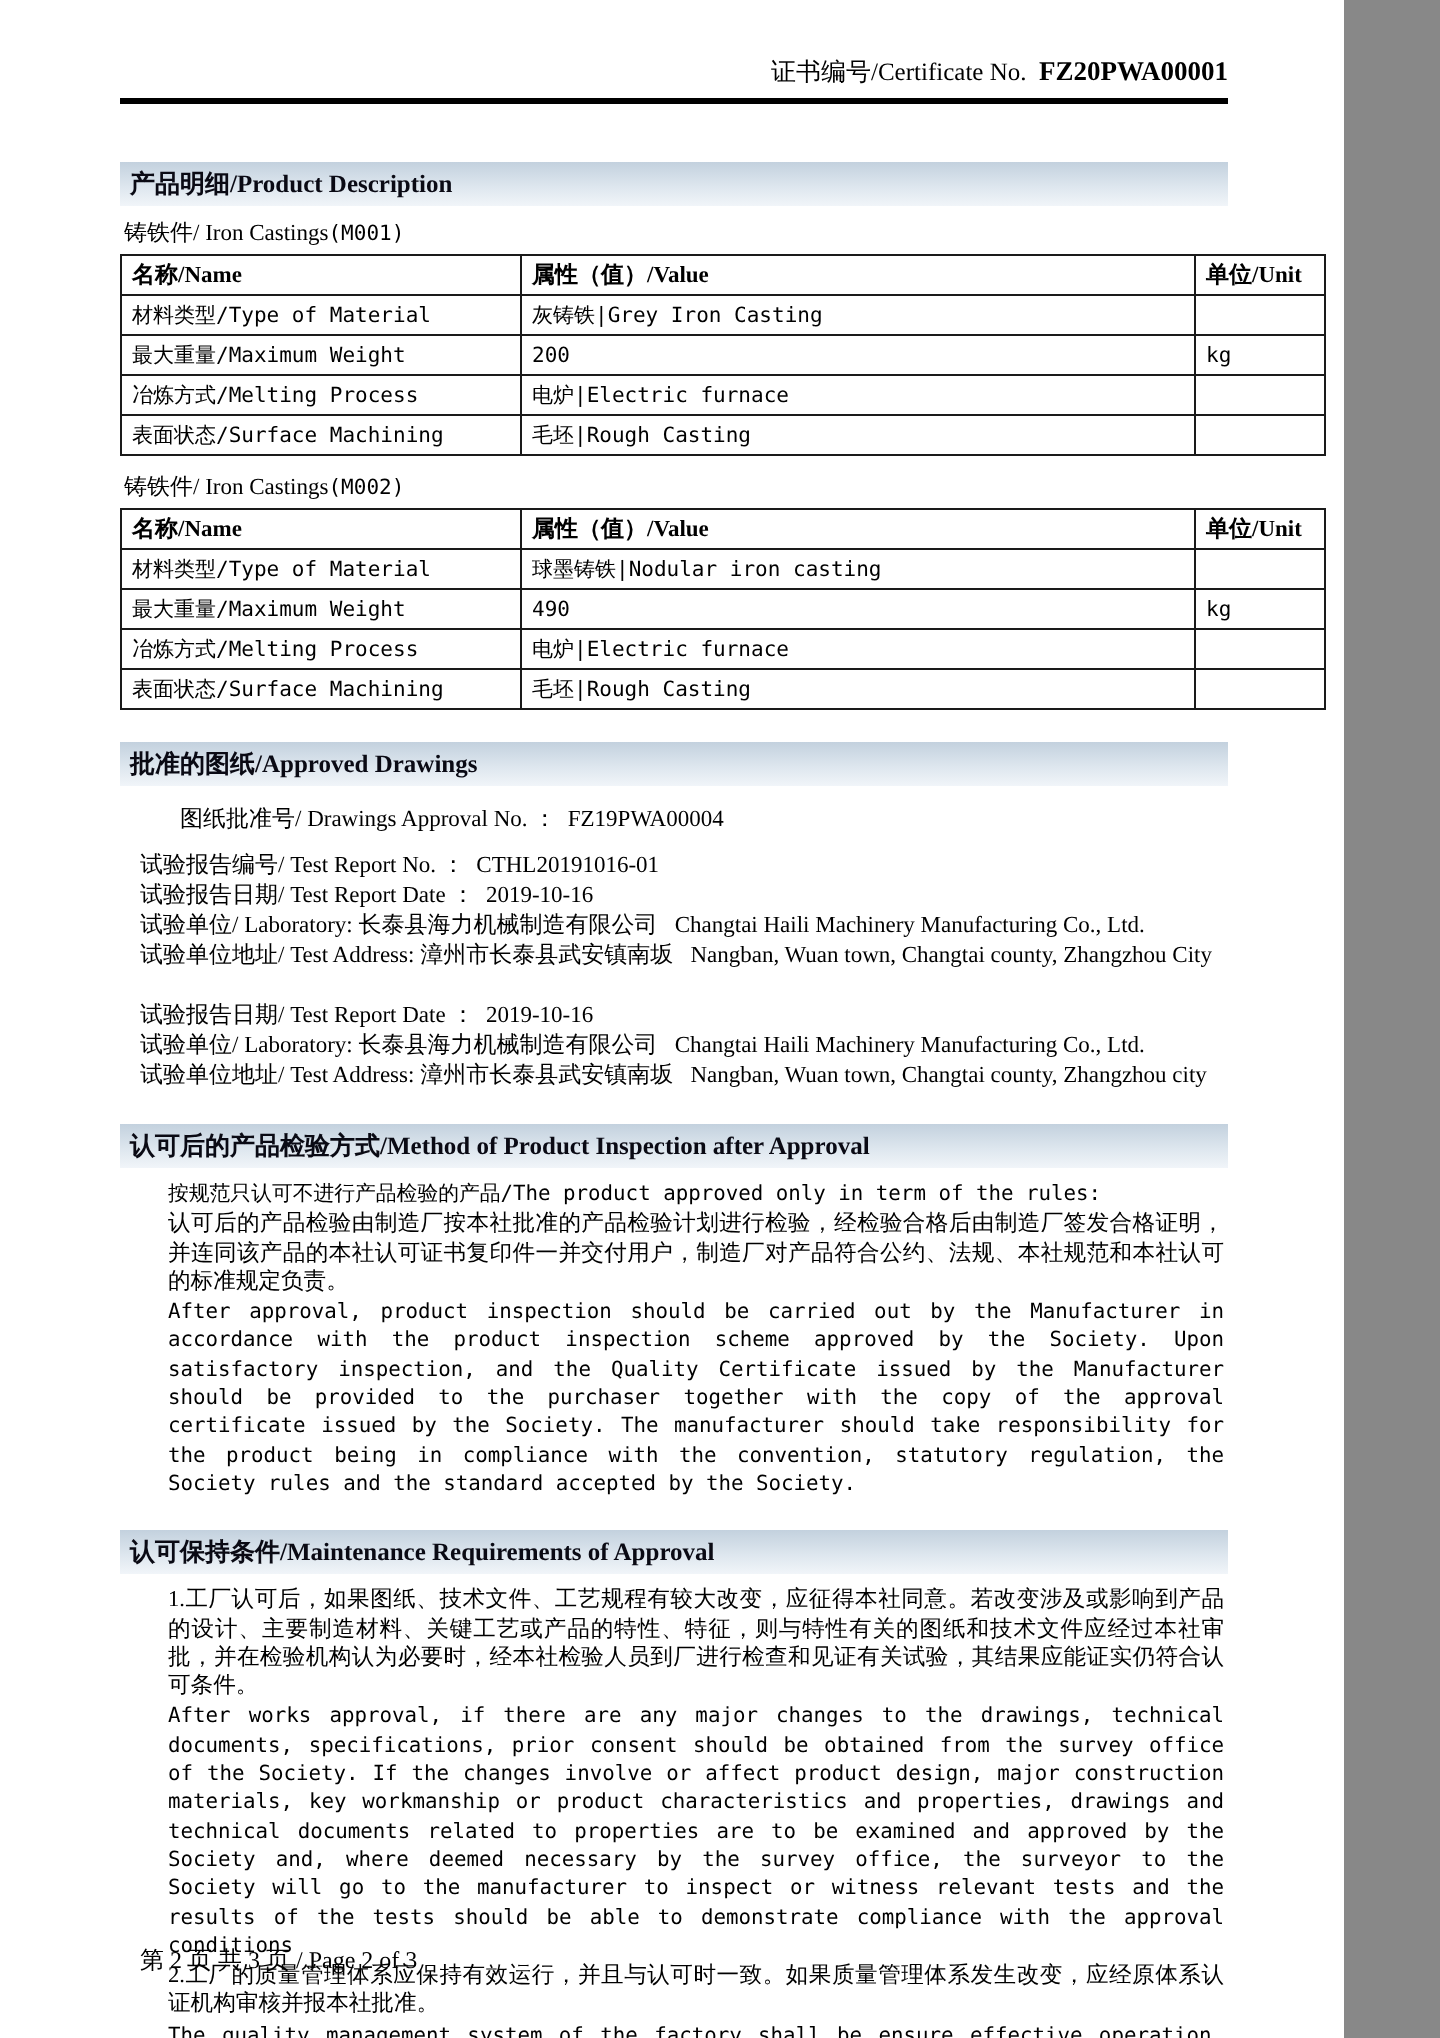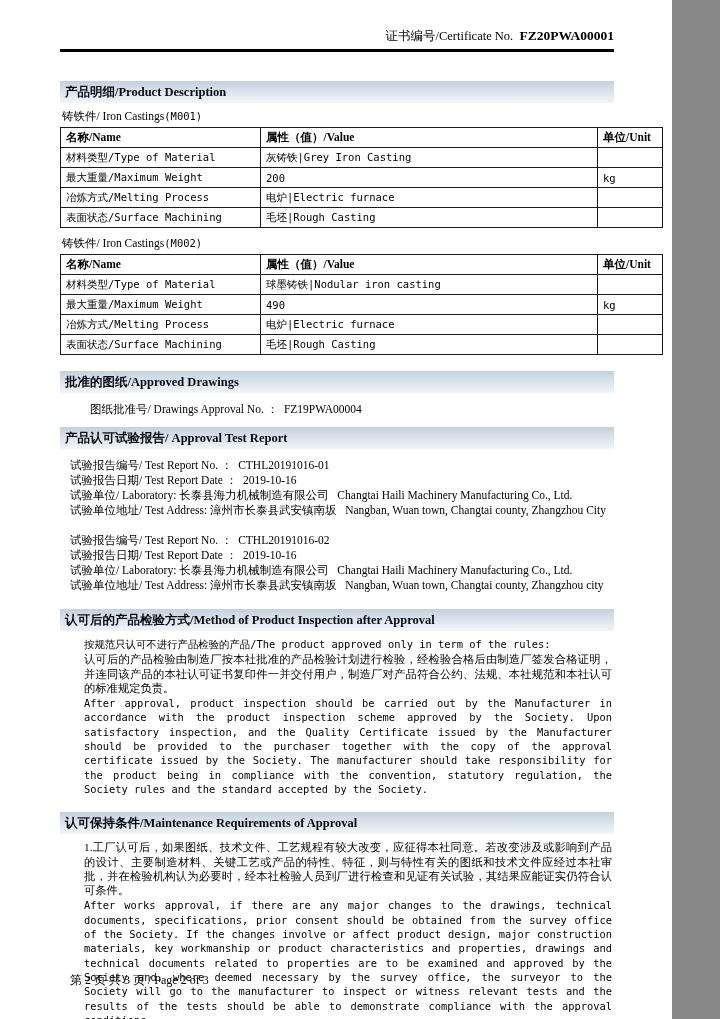--- a/index.html
+++ b/index.html
@@ -121,30 +121,28 @@
       <td>表面状态/Surface Machining</td>
       <td>毛坯|Rough Casting</td>
       <td></td>
     </tr>
   </tbody>
     </table>
 
   <div class="bar">批准的图纸/Approved Drawings</div>
   <div class="line">图纸批准号/ Drawings Approval No. ：  FZ19PWA00004</div>
 
-  <div class="bar" style="margin-top:10px">产品认可试验报告/ Approval Test Report</div>
 
   <div class="rep">
     <div>试验报告编号/ Test Report No. ：  CTHL20191016-01</div>
     <div>试验报告日期/ Test Report Date ：  2019-10-16</div>
     <div>试验单位/ Laboratory: 长泰县海力机械制造有限公司   Changtai Haili Machinery Manufacturing Co., Ltd.</div>
     <div>试验单位地址/ Test Address: 漳州市长泰县武安镇南坂   Nangban, Wuan town, Changtai county, Zhangzhou City</div>
   </div>
   <div class="rep">
-    <div>试验报告编号/ Test Report No. ：  CTHL20191016-02</div>
     <div>试验报告日期/ Test Report Date ：  2019-10-16</div>
     <div>试验单位/ Laboratory: 长泰县海力机械制造有限公司   Changtai Haili Machinery Manufacturing Co., Ltd.</div>
     <div>试验单位地址/ Test Address: 漳州市长泰县武安镇南坂   Nangban, Wuan town, Changtai county, Zhangzhou city</div>
   </div>
 
   <div class="bar">认可后的产品检验方式/Method of Product Inspection after Approval</div>
   <div class="paras">
     <div class="p-en">按规范只认可不进行产品检验的产品/The product approved only in term of the rules:</div>
     <div class="p-cn">认可后的产品检验由制造厂按本社批准的产品检验计划进行检验，经检验合格后由制造厂签发合格证明，并连同该产品的本社认可证书复印件一并交付用户，制造厂对产品符合公约、法规、本社规范和本社认可的标准规定负责。</div>
     <div class="p-en">After approval, product inspection should be carried out by the Manufacturer in accordance with the product inspection scheme approved by the Society. Upon satisfactory inspection, and the Quality Certificate issued by the Manufacturer should be provided to the purchaser together with the copy of the approval certificate issued by the Society. The manufacturer should take responsibility for the product being in compliance with the convention, statutory regulation, the Society rules and the standard accepted by the Society.</div>

